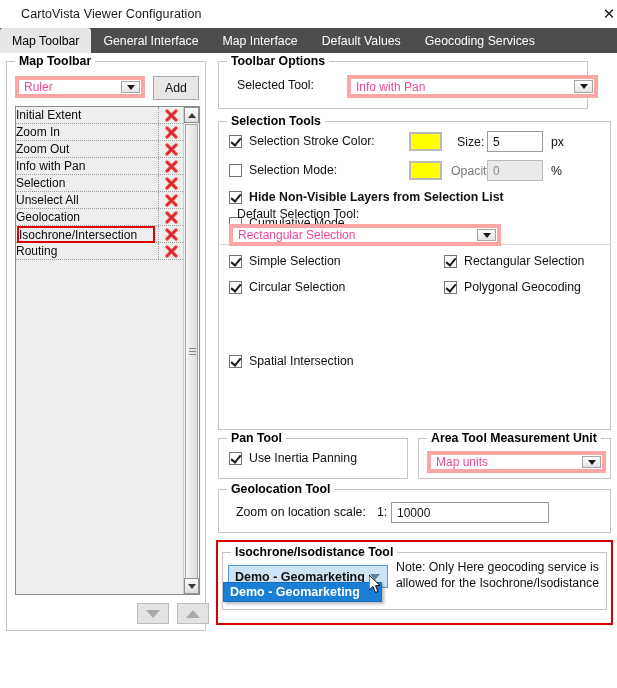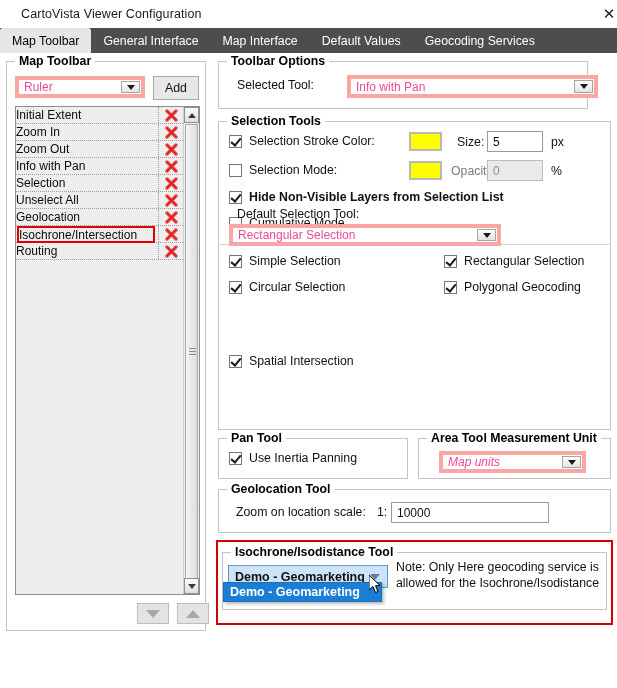--- a/index.html
+++ b/index.html
@@ -213,21 +213,21 @@
   }
   .numfield.disabled { background: #eaeaea; border-color: #bcbcbc; color: #8a8a8a; }
 
   .hr-div { position: absolute; height: 1px; background: #d4d4d4; }
 
   #default-sel-label { left: 18px; top: 85px; }
   #default-sel-combo { left: 10px; top: 102px; width: 272px; height: 22px; }
 
   #pan-tool-group { left: 218px; top: 385px; width: 190px; height: 41px; }
   #area-tool-group { left: 418px; top: 385px; width: 193px; height: 41px; }
-  #area-unit-combo { left: 20px; top: 12px; width: 147px; height: 22px; font-style: italic; }
+  #area-unit-combo { left: 8px; top: 12px; width: 179px; height: 22px; }
 
   #geoloc-group { left: 218px; top: 436px; width: 393px; height: 44px; }
   #zoom-scale-label { left: 10px; top: 15px; margin-left: 7px; }
   #zoom-scale-prefix { left: 158px; top: 15px; }
   #zoom-scale-field { left: 172px; top: 12px; width: 158px; height: 21px; }
 
   
   #isochrone-highlight {
     position: absolute; left: 216px; top: 487px; width: 397px; height: 85px;
     border: 2px solid #d40000;

